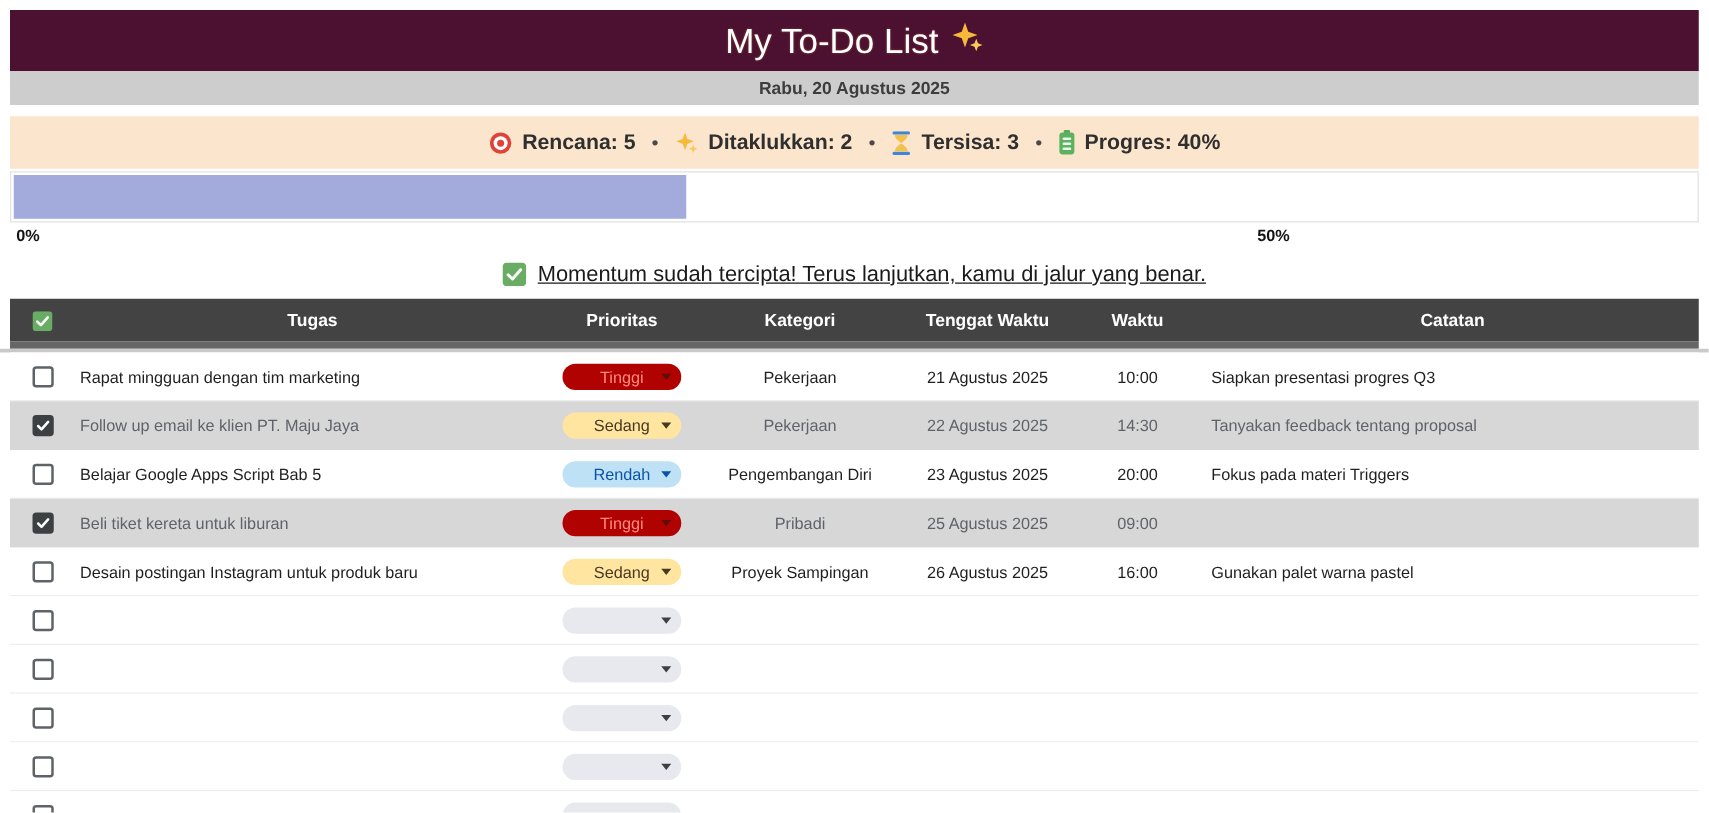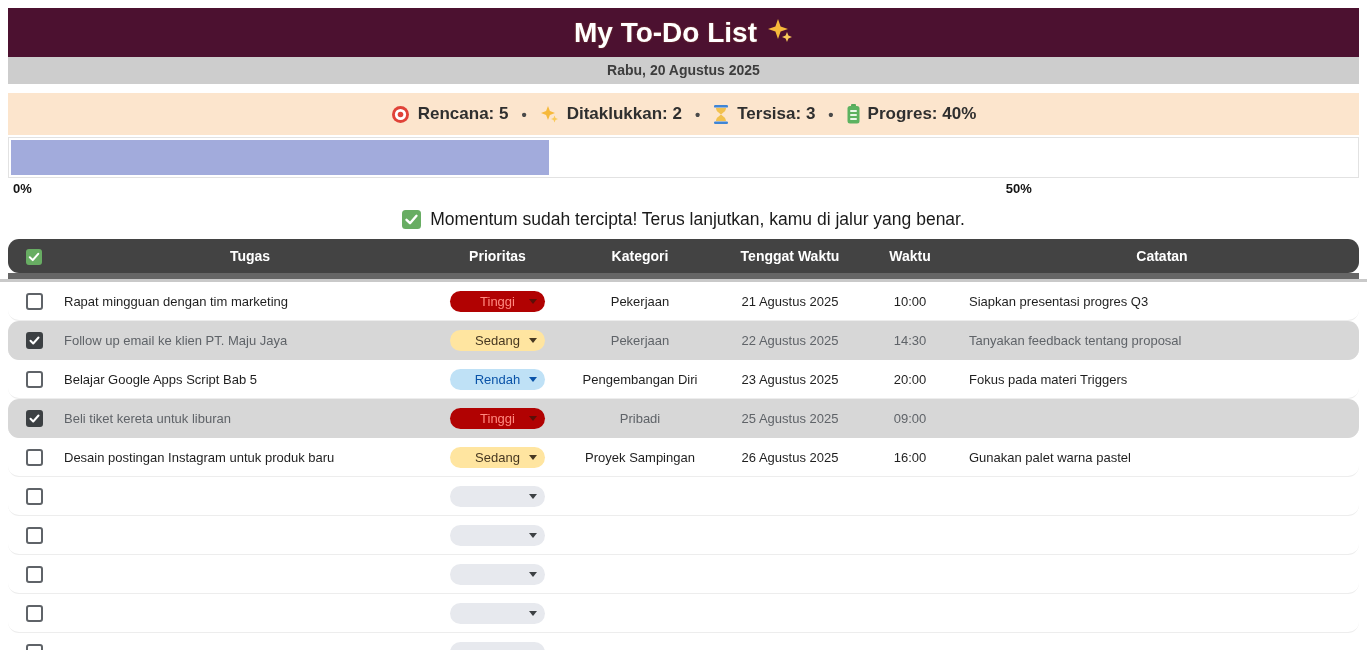--- a/index.html
+++ b/index.html
@@ -4,21 +4,21 @@
 <style>
   * { margin:0; padding:0; box-sizing:border-box; }
   html,body { width:1367px; height:650px; background:#fff; overflow:hidden;
               font-family:"Liberation Sans", sans-serif; }
   .page { width:1367px; height:650px; padding-top:8px; overflow:hidden; }
   .content { margin:0 8px; }
 
   
   .title-bar { height:49px; background:var(--header-bg,#4c1130); display:flex;
                align-items:center; justify-content:center; gap:10px; }
-  .title-bar .title-text { color:#ffffff; font-size:28px; font-weight:bold;
+  .title-bar .title-text { color:#ffffff; font-size:28px; font-weight:normal;
                text-shadow:0 0 2px rgba(255,170,60,.35); }
   .title-spark { display:block; }
 
   
   .date-bar { height:27px; background:var(--date-bg,#cdcdcd); line-height:27px;
               text-align:center; font-size:14px; font-weight:bold; color:#3d3d3d; }
 
   
   .stats-bar { height:42px; margin-top:9px; background:var(--stats-bg,#fce5cd);
                display:flex; align-items:center; justify-content:center;
@@ -31,24 +31,24 @@
                     border:1px solid #e2e2e2; padding:2px; }
   .progress-fill { height:100%; width:0; background:var(--fill,#a2abdc); }
   .axis-labels { display:flex; padding:3px 5px 0 5px; font-size:13px;
                  font-weight:bold; color:#141414; height:21px; }
   .axis-labels span { flex:1; }
   .axis-mid { text-align:center; }
   .axis-end { text-align:right; }
 
   
   .message { margin-top:7px; height:27px; display:flex; align-items:center;
-             justify-content:center; gap:9px; font-size:17.5px; color:#1a1a1a; }
-
-  
-  .grid-cols { display:grid; grid-template-columns:52px 380px 115px 170px 130px 110px 1fr;border-radius:11px; }
+             justify-content:center; gap:9px; font-size:17.5px; color:#1a1a1a;text-decoration:underline; }
+
+  
+  .grid-cols { display:grid; grid-template-columns:52px 380px 115px 170px 130px 110px 1fr; }
   .table-wrap { margin-top:6px; }
   .thead { height:34px; background:var(--thead-bg,#434343); align-items:center;
            color:#fff; font-weight:bold; font-size:14px; text-align:center; }
   .thead-band { height:6px; background:#666666; }
   .thead-line { height:3px; background:#c9c9c9; margin:0 -8px; }
 
   .trow { height:39px; border-bottom:1px solid #ededed; align-items:center;
           font-size:13px; color:#1f1f1f; background:#fff; text-align:center; }
   .trow.done { background:var(--done-bg,#d7d7d7); color:#5f6368; border-bottom-color:var(--done-bg,#d7d7d7); }
   .cell-left { text-align:left; padding-left:4px; }

